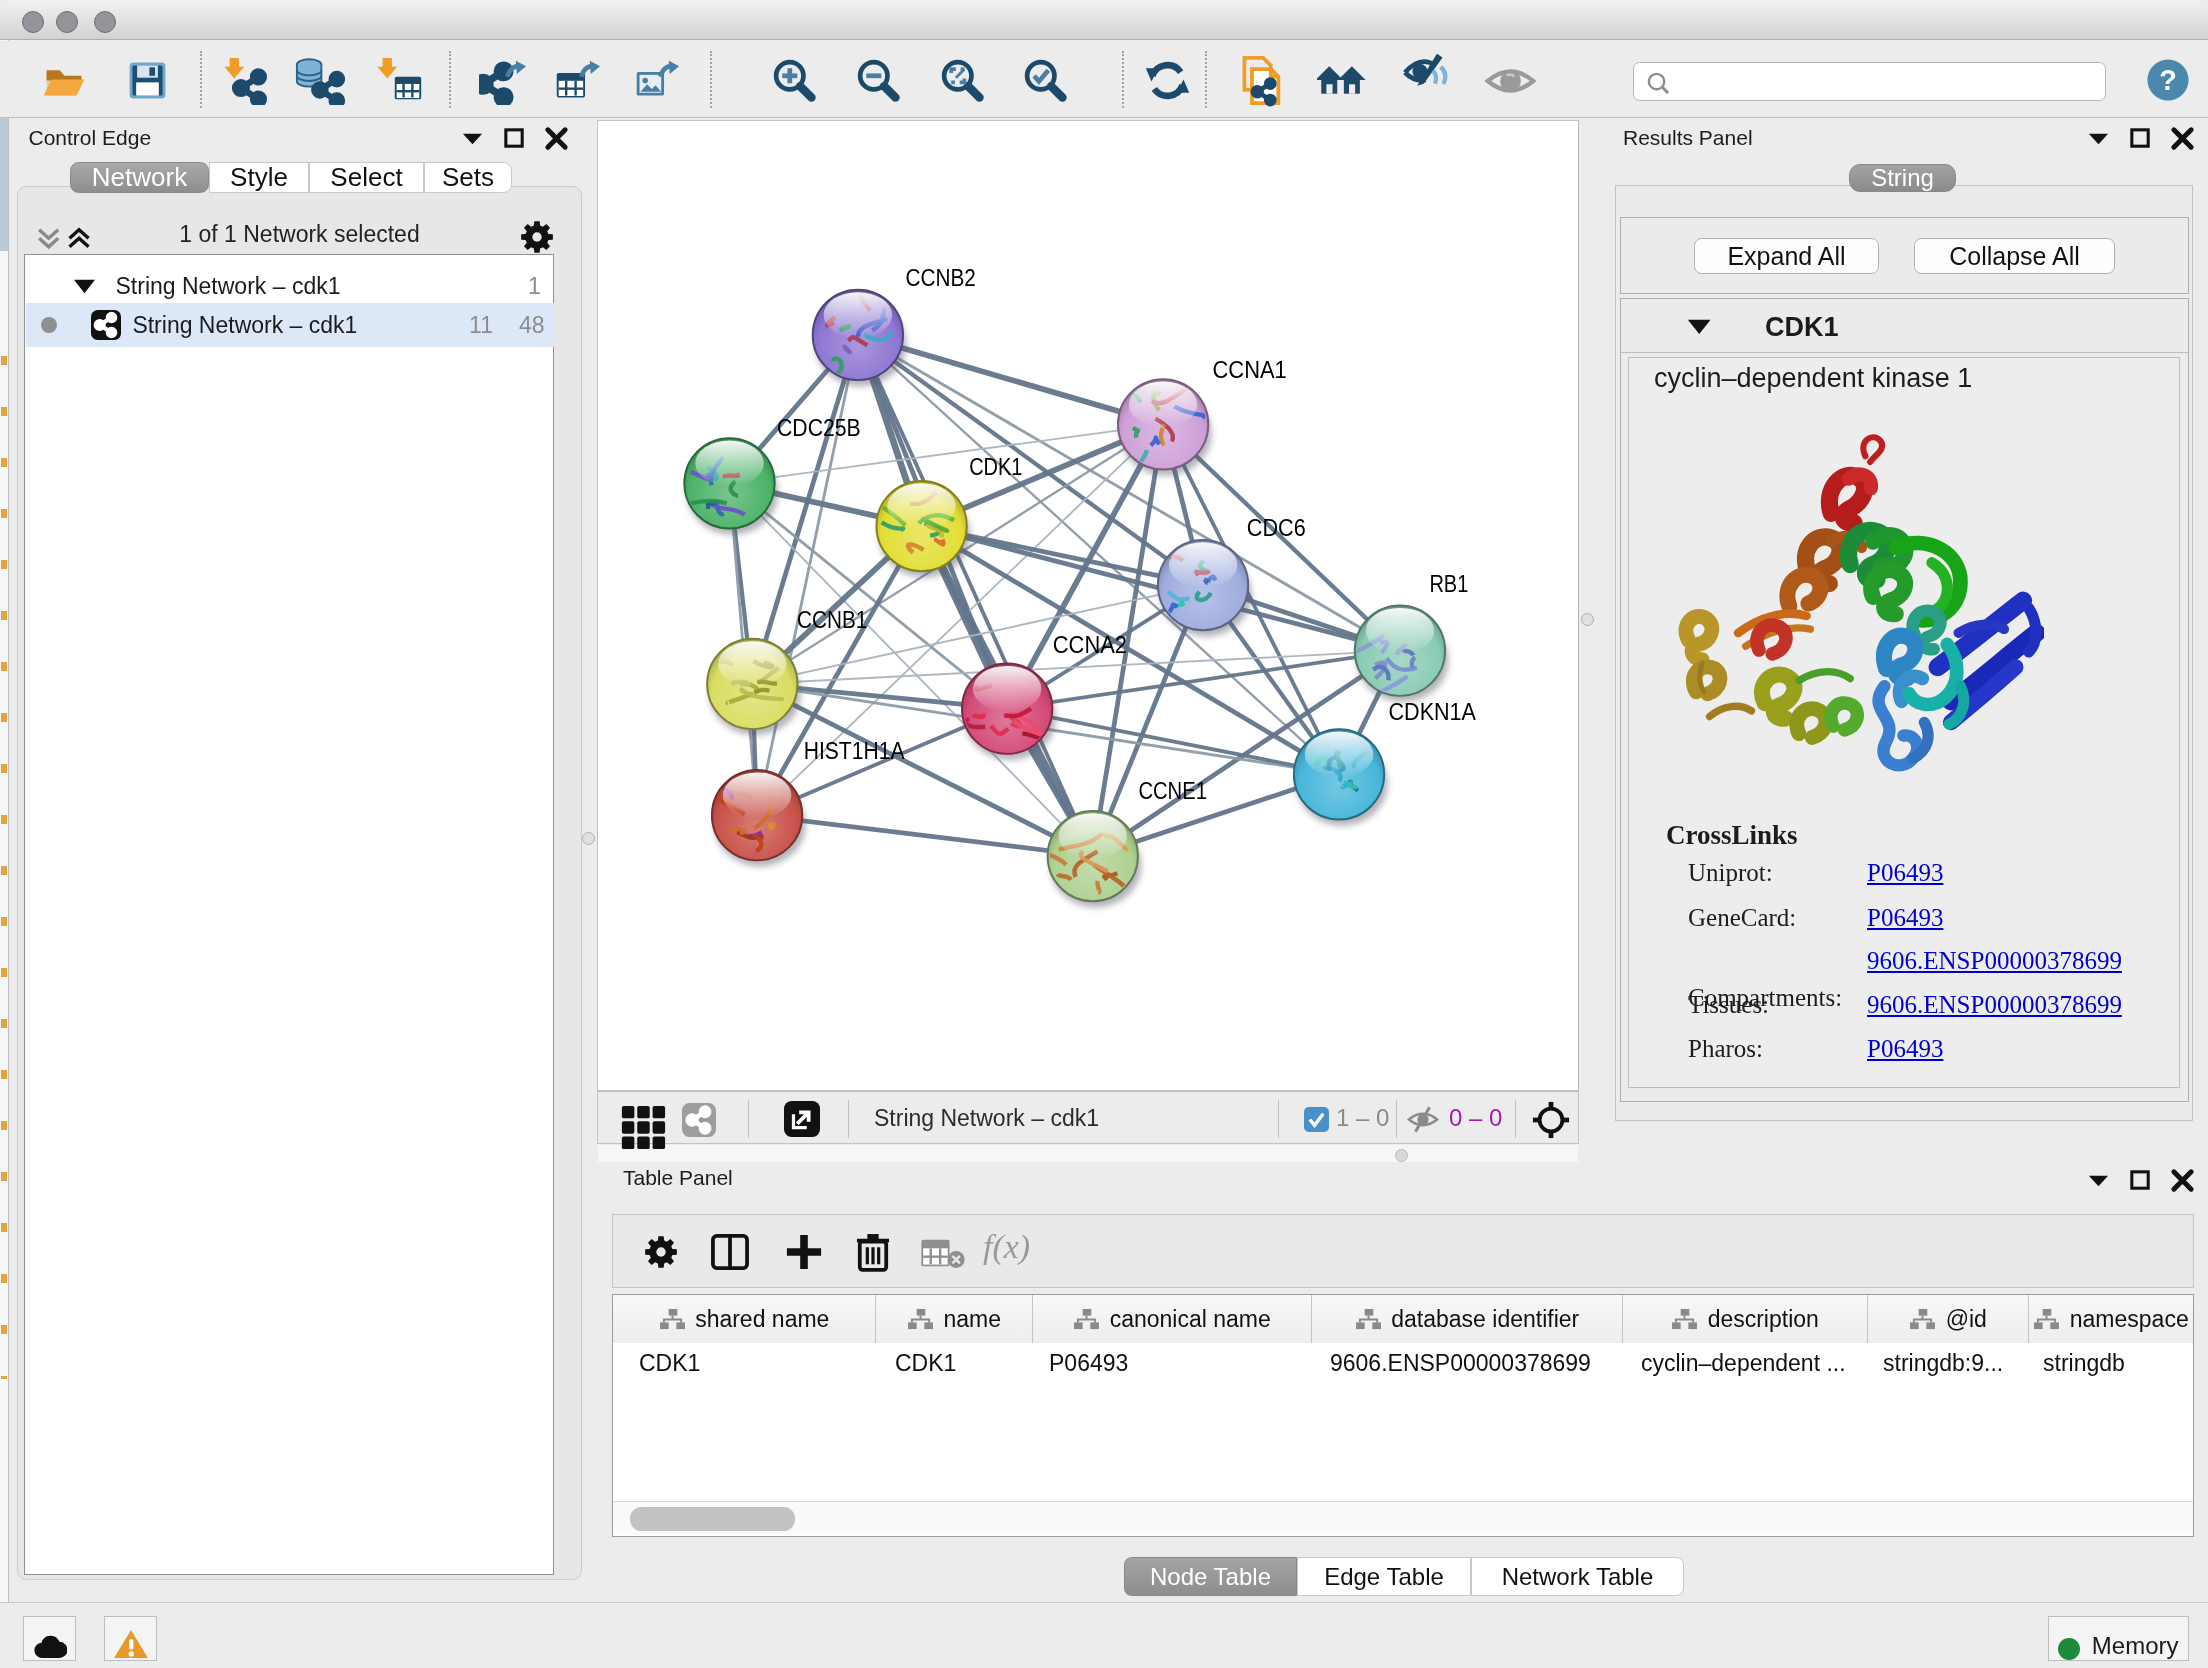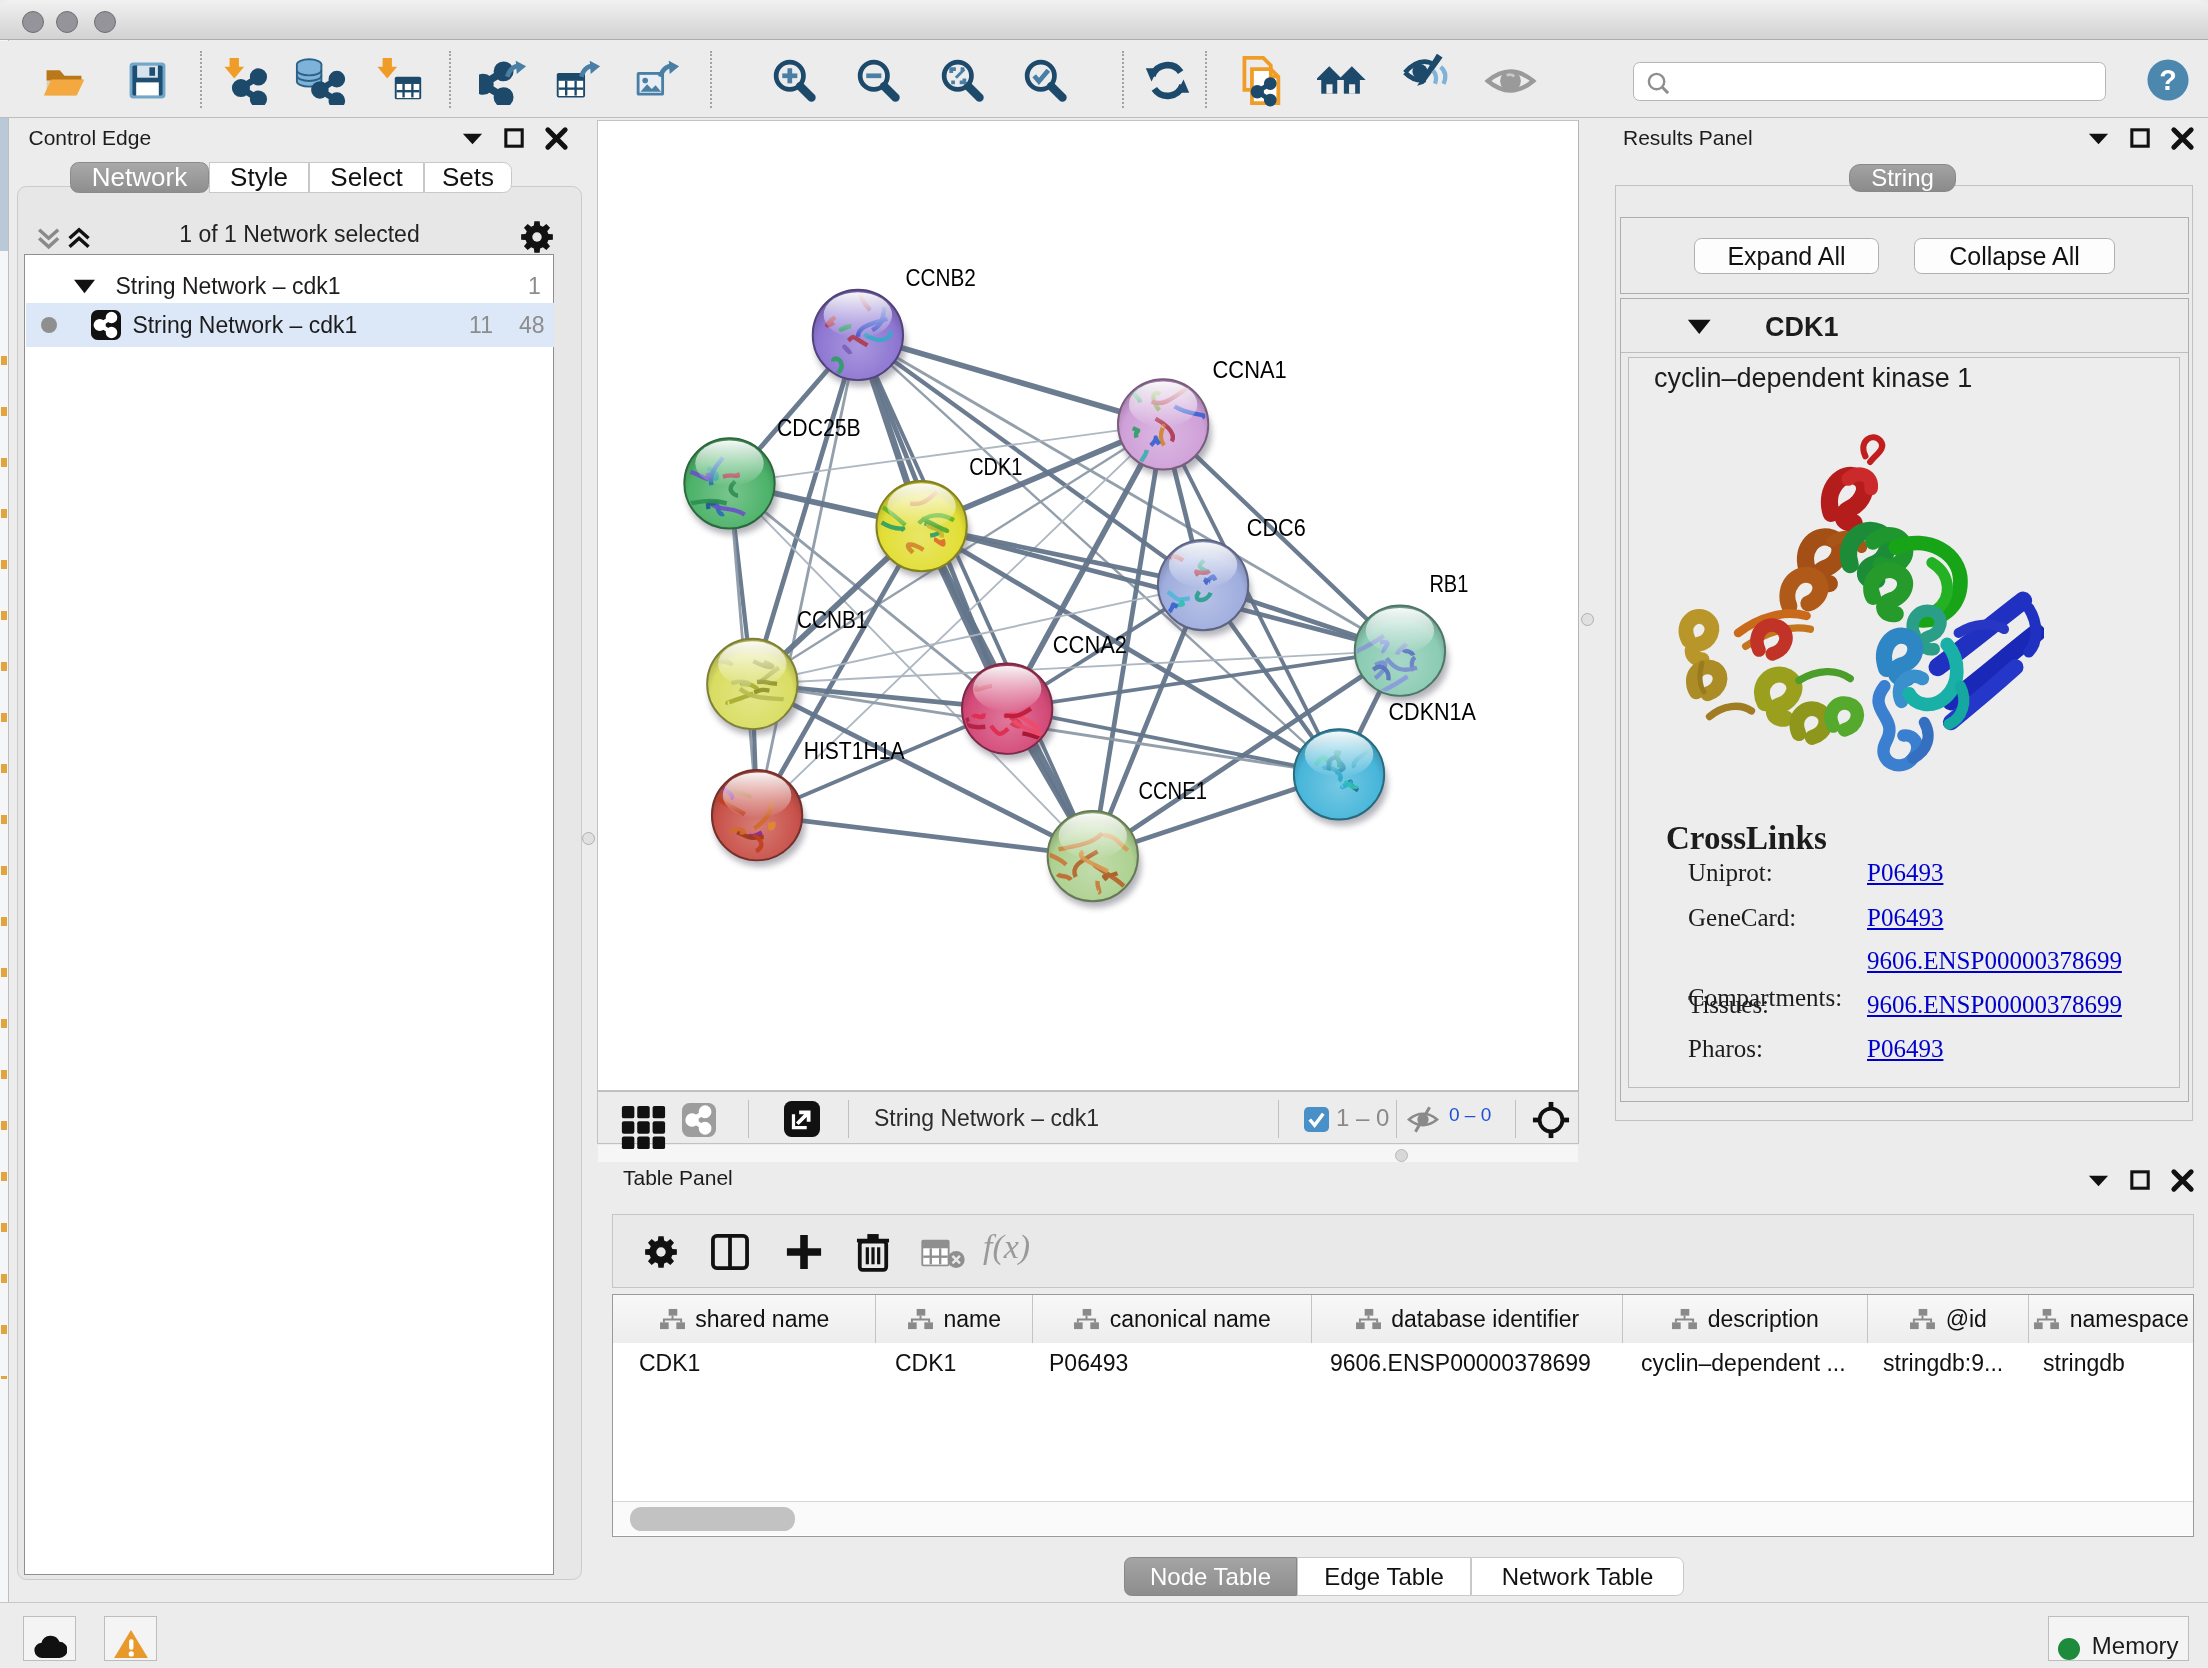--- a/index.html
+++ b/index.html
@@ -648,21 +648,21 @@
       <path d="M6 13 l5 6 L20 7" stroke="#fff" stroke-width="3.6" fill="none"></path>
     </svg>
     <div class="abs" style="left:738px;top:12.4px;font-size:24px;color:#8a8a8a">1 – 0</div>
     <div class="nbsep" style="left:680px"></div>
     <div class="nbsep" style="left:798px"></div>
     <svg class="abs" style="left:809px;top:14.3px" width="32" height="27" viewBox="0 0 34 28">
       <path d="M2 14 Q17 2 32 14 Q17 26 2 14 Z" fill="none" stroke="#8a8a8a" stroke-width="2.6"></path>
       <circle cx="17" cy="14" r="6" fill="#8a8a8a"></circle>
       <line x1="24" y1="1" x2="9" y2="27" stroke="#8a8a8a" stroke-width="3.2"></line>
     </svg>
-    <div class="abs" style="left:851px;top:12.4px;font-size:19px;color:#1d4ed8">0 – 0</div>
+    <div class="abs" style="left:851px;top:12.4px;font-size:24px;color:#a21caf">0 – 0</div>
     <div class="nbsep" style="left:917px"></div>
     <svg class="abs" style="left:934px;top:8.6px" width="38" height="38" viewBox="0 0 40 40">
       <circle cx="20" cy="20" r="12" fill="none" stroke="#111" stroke-width="4"></circle>
       <g stroke="#111" stroke-width="5">
         <line x1="20" y1="1" x2="20" y2="8"></line>
         <line x1="20" y1="32" x2="20" y2="39"></line>
         <line x1="1" y1="20" x2="8" y2="20"></line>
         <line x1="32" y1="20" x2="39" y2="20"></line>
       </g>
     </svg>
@@ -726,21 +726,21 @@
     <path d="M398 192 C372 212 338 240 308 262" fill="none" stroke="#2030c0" stroke-width="19.0" stroke-opacity="1.0" stroke-linecap="round"></path>
     <path d="M412 226 C386 246 352 276 322 298" fill="none" stroke="#1a28b8" stroke-width="19.0" stroke-opacity="1.0" stroke-linecap="round"></path>
     <path d="M390 262 C370 280 344 302 322 320" fill="none" stroke="#2437c8" stroke-width="16.9" stroke-opacity="1.0" stroke-linecap="round"></path>
     <path d="M404 200 C414 216 414 236 404 246" fill="none" stroke="#2030c0" stroke-width="11.7" stroke-opacity="1.0" stroke-linecap="round"></path>
     <path d="M330 226 C346 216 366 214 378 222" fill="none" stroke="#2836c4" stroke-width="10.4" stroke-opacity="1.0" stroke-linecap="round"></path>
     <path d="M318 238 C332 254 332 280 316 294 C302 306 284 302 278 290" fill="none" stroke="#19b0a8" stroke-width="14.3" stroke-opacity="1.0" stroke-linecap="round"></path>
     <path d="M332 282 C340 298 334 316 320 322" fill="none" stroke="#15a8a0" stroke-width="11.7" stroke-opacity="1.0" stroke-linecap="round"></path>
     <path d="M252 282 C232 308 268 314 254 340 C242 362 270 374 282 358 C292 346 284 332 272 334" fill="none" stroke="#3a7fd0" stroke-width="13.0" stroke-opacity="1.0" stroke-linecap="round"></path>
     <path d="M282 358 C298 350 302 334 294 320" fill="none" stroke="#346fc0" stroke-width="11.7" stroke-opacity="1.0" stroke-linecap="round"></path>
   </svg>
-<div class="abs serif xrow" style="left:1666px;top:820px;font-weight:bold;font-size:33px">CrossLinks</div>
+<div class="abs serif xrow" style="left:1666px;top:820px;font-weight:bold;font-size:27px">CrossLinks</div>
 <div class="serif xrow" style="left:1688px;top:859px">Uniprot:</div>
 <div class="serif xrow xl" style="left:1867px;top:859px">P06493</div>
 <div class="serif xrow" style="left:1688px;top:904px">GeneCard:</div>
 <div class="serif xrow xl" style="left:1867px;top:904px">P06493</div>
 <div class="serif xrow" style="left:1688px;top:984px">Compartments:</div>
 <div class="serif xrow xl" style="left:1867px;top:947px">9606.ENSP00000378699</div>
 <div class="serif xrow" style="left:1688px;top:991px">Tissues:</div>
 <div class="serif xrow xl" style="left:1867px;top:991px">9606.ENSP00000378699</div>
 <div class="serif xrow" style="left:1688px;top:1035px">Pharos:</div>
 <div class="serif xrow xl" style="left:1867px;top:1035px">P06493</div>

